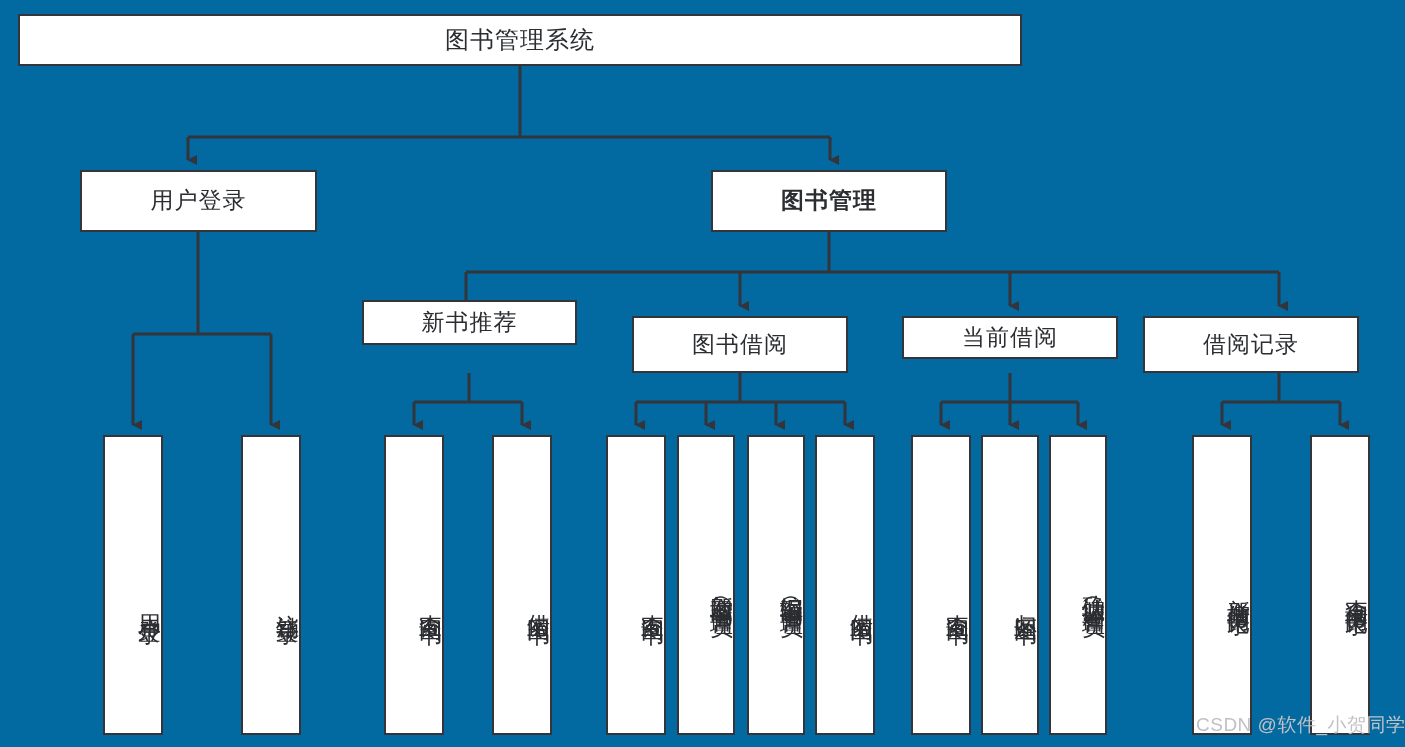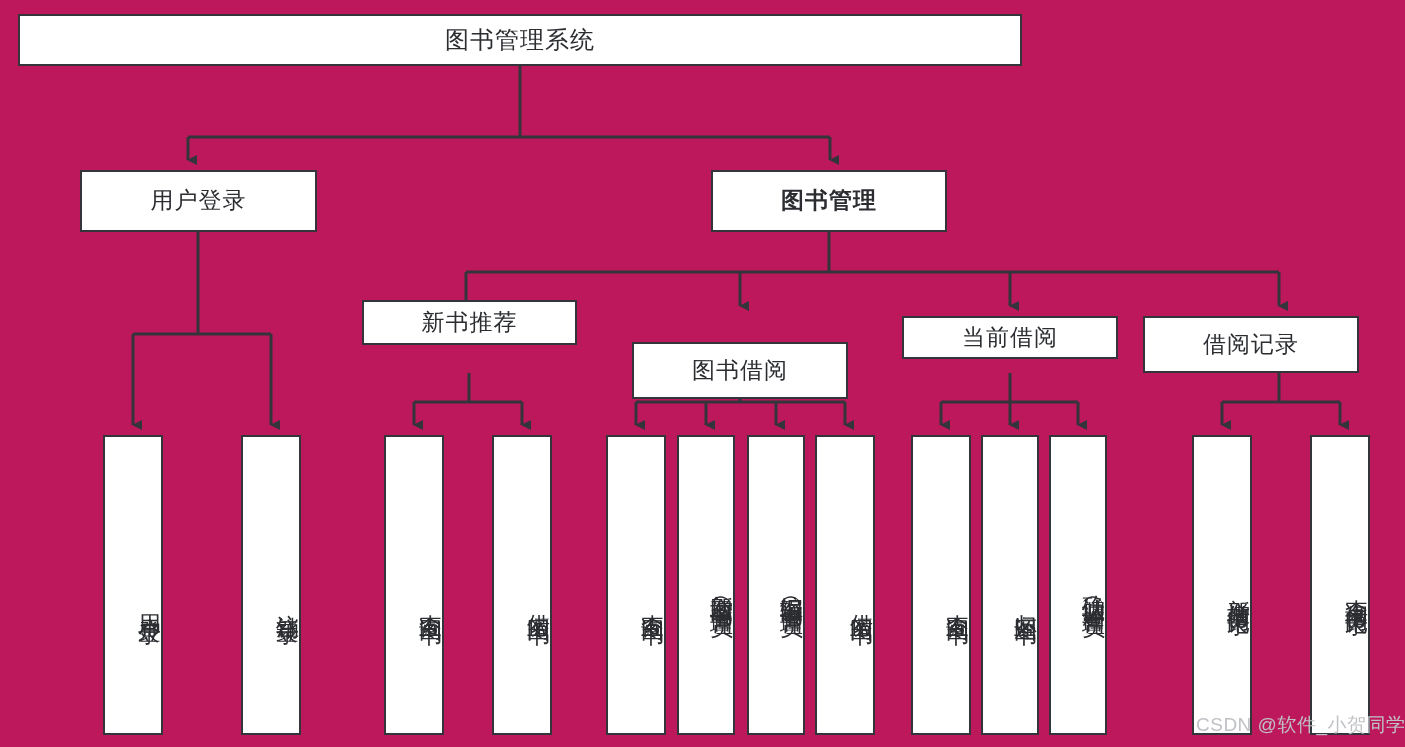--- a/index.html
+++ b/index.html
@@ -7,21 +7,21 @@
     padding: 0;
     background: #ffffff;
   }
   body {
     font-family: "Liberation Sans", "DejaVu Sans", sans-serif;
   }
   #stage {
     position: relative;
     width: 1405px;
     height: 747px;
-    background: #be185d;
+    background: #0369a1;
     overflow: hidden;
   }
   svg.lines {
     position: absolute;
     left: 0;
     top: 0;
     width: 1405px;
     height: 747px;
     pointer-events: none;
   }
@@ -124,21 +124,21 @@
       <path d="M1340,402 L1340,425" marker-end="url(#arrow)"></path>
     </g>
   </svg>
 
   <div class="node node-h node-root" style="left:18px; top:14px; width:1004px; height:52px;">图书管理系统</div>
 
   <div class="node node-h" style="left:80px; top:170px; width:237px; height:62px;">用户登录</div>
   <div class="node node-h" style="left:711px; top:170px; width:236px; height:62px;font-weight:bold;">图书管理</div>
 
   <div class="node node-h" style="left:362px; top:300px; width:215px; height:45px;">新书推荐</div>
-  <div class="node node-h" style="left:632px; top:316px; width:216px; height:57px;margin-top:26px;">图书借阅</div>
+  <div class="node node-h" style="left:632px; top:316px; width:216px; height:57px;">图书借阅</div>
   <div class="node node-h" style="left:902px; top:316px; width:216px; height:43px;">当前借阅</div>
   <div class="node node-h" style="left:1143px; top:316px; width:216px; height:57px;">借阅记录</div>
 
   <div class="node node-v" style="left:103px; top:435px; width:60px; height:300px;">用户登录</div>
   <div class="node node-v" style="left:241px; top:435px; width:60px; height:300px;">注销登录</div>
 
   <div class="node node-v" style="left:384px; top:435px; width:60px; height:300px;">查询图书</div>
   <div class="node node-v" style="left:492px; top:435px; width:60px; height:300px;">借阅图书</div>
 
   <div class="node node-v" style="left:606px; top:435px; width:60px; height:300px;">查询图书</div>

